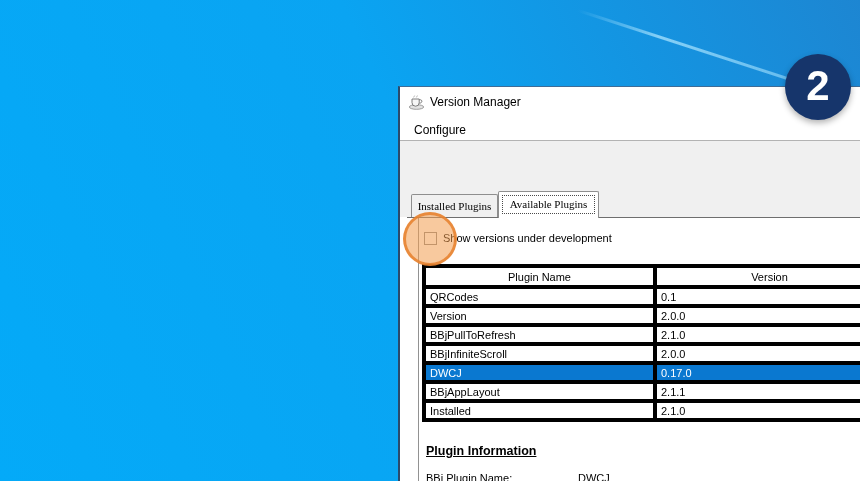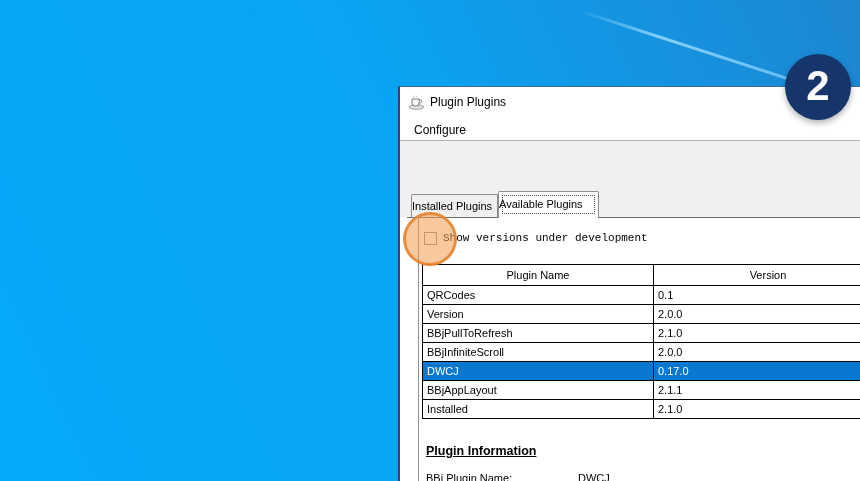--- a/index.html
+++ b/index.html
@@ -25,40 +25,40 @@
   .titlebar { position:absolute; left:0; top:0; width:100%; height:30px; background:#fff; }
   .title-icon { position:absolute; left:8px; top:7px; width:17px; height:16px; }
   .title-text { position:absolute; left:30px; top:8px; font-size:12px; color:#000; white-space:nowrap; }
   .menubar { position:absolute; left:0; top:30px; width:100%; height:23px; background:#fff; }
   .menu-item { position:absolute; left:11px; top:5px; font-size:12px; color:#000; padding:1px 3px; cursor:default;text-align:center; }
   .menu-sep { position:absolute; left:0; top:53px; width:100%; height:1px; background:#b3b3b3; }
 
   .tabstrip-band { position:absolute; left:0; top:54px; width:100%; height:76px; background:#f0f0f0; }
 
   .tab {
-    position:absolute; font-size:11px; text-align:left; color:#000;
-    border:1px solid #8e8e8e; border-bottom:none; border-radius:2px 2px 0 0;
+    position:absolute; font-size:11px; text-align:center; color:#000;
+    border:1px solid #8e8e8e; border-bottom:none; border-radius:2px 2px 0 0;font-family:Liberation Serif, serif;
   }
   .tab-inactive { left:11px; top:107px; width:87px; height:23px; background:#f0f0f0; line-height:22px; z-index:2; }
   .tab-active   { left:98px;  top:104px; width:101px; height:27px; background:#ffffff; line-height:24px; z-index:4; }
   .tab-focus    { position:absolute; left:3px; top:3px; right:3px; bottom:4px; border:1px dotted #4a4a4a; pointer-events:none; }
 
   .pane-topline { position:absolute; left:7px; top:130px; width:455px; height:1px; background:#6e6e6e; z-index:1; }
   .pane-leftline { position:absolute; left:18px; top:131px; width:1px; height:264px; background:#929292; z-index:1; }
 
   .checkbox-row { position:absolute; left:24px; top:145px; height:13px; z-index:2; }
   .checkbox { position:absolute; left:0; top:0; width:13px; height:13px; background:#fff; border:1px solid #8b8b8b; }
-  .checkbox-label { position:absolute; left:19px; top:0; font-size:11px; line-height:13px; white-space:nowrap; color:#000;font-family:Liberation Mono, monospace; }
+  .checkbox-label { position:absolute; left:19px; top:0; font-size:11px; line-height:13px; white-space:nowrap; color:#000; }
 
   table.plugin-table {
     position:absolute; left:22px; top:177px; width:460px;
     border-collapse:collapse; table-layout:fixed; background:#fff; z-index:2;
   }
   .plugin-table th, .plugin-table td {
-    border:1px solid #000000; font-size:11px; font-weight:normal; color:#000;
+    border:4px solid #000000; font-size:11px; font-weight:normal; color:#000;
     overflow:hidden; white-space:nowrap;
   }
   .plugin-table th { height:21px; text-align:center; background:#fff; }
   .plugin-table td { height:19px; padding-left:4px;margin-left:36px; }
   .col-name { width:231px; }
   .col-version { width:229px; }
   .row-selected td { background:#0a78d0; color:#fff; }
   .row-selected td + td { border-left-color:#0a78d0; }
 
   .plugin-info-heading {
@@ -92,21 +92,21 @@
 
     <div class="titlebar">
       <span class="title-icon">
         <svg width="17" height="16" viewBox="0 0 17 16">
           <ellipse cx="8.5" cy="13" rx="7.2" ry="2.3" fill="#e3e3e3" stroke="#8a8a8a" stroke-width="0.8"></ellipse>
           <path d="M4 5 h7.2 v3.6 a3.6 3.6 0 0 1 -7.2 0 z" fill="#f7f7f7" stroke="#6f6f6f" stroke-width="0.9"></path>
           <path d="M11.2 5.8 c2.2 -0.4 3 0.9 2.6 2 -0.4 1.1 -1.7 1.5 -2.7 1.2" fill="none" stroke="#6f6f6f" stroke-width="0.9"></path>
           <path d="M5.6 3.4 c0 -0.9 1 -0.9 1 -1.8 M8.4 3.4 c0 -0.9 1 -0.9 1 -1.8" fill="none" stroke="#9a9a9a" stroke-width="0.8"></path>
         </svg>
       </span>
-      <span class="title-text">Plugin Plugins</span>
+      <span class="title-text">Version Manager</span>
     </div>
 
     <div class="menubar">
       <span class="menu-item">Configure</span>
     </div>
     <div class="menu-sep"></div>
 
     <div class="tabstrip-band"></div>
 
     <div class="tab tab-inactive">Installed Plugins</div>

